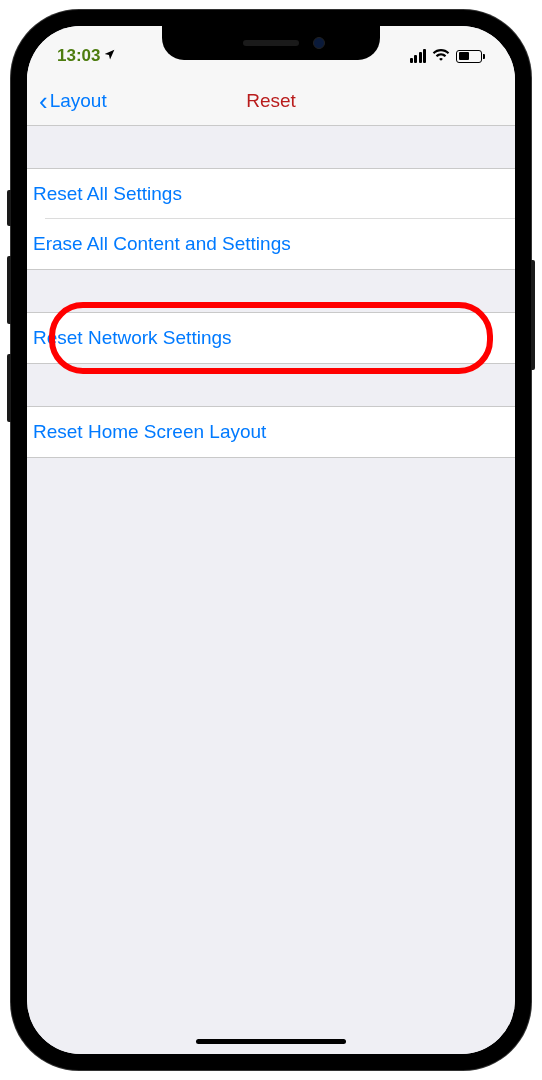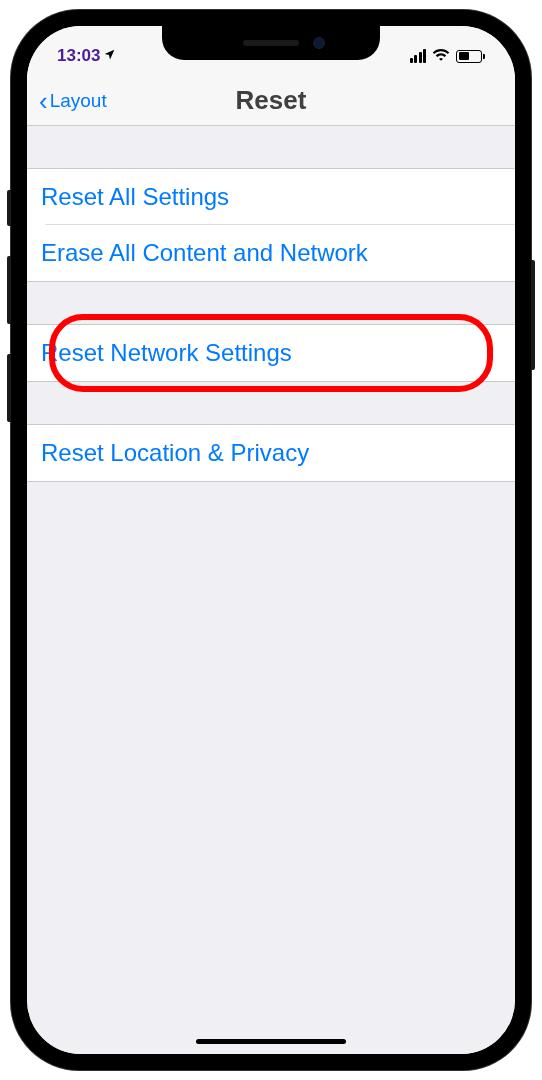--- a/index.html
+++ b/index.html
@@ -94,21 +94,21 @@
       align-items: center;
       padding: 10px 30px 0;
       background: #f7f7f7;
     }
     .status-left {
       display: flex;
       align-items: center;
       gap: 3px;
       font-size: 17px;
       font-weight: 600;
-      color: #4c1d95;
+      color: #4d7c0f;
     }
     .status-right {
       display: flex;
       align-items: center;
       gap: 6px;
     }
     .location-arrow {
       display: inline-block;
       font-size: 14px;
     }
@@ -171,41 +171,41 @@
     .chevron-back {
       font-size: 26px;
       font-weight: 500;
       margin-right: 2px;
       line-height: 1;
     }
     .nav-title {
       position: absolute;
       left: 50%;
       transform: translateX(-50%);
-      font-size: 26px;
-      font-weight: 700;
-      color: #404040;
+      font-size: 19px;
+      font-weight: 400;
+      color: #b91c1c;
     }
     .content {
       background: #efeff4;
       height: calc(100% - 100px);
       overflow: hidden;
     }
     .section-gap {
       height: 42px;
     }
     .list-group {
       background: #fff;
       border-top: 1px solid #c9c9c9;
       border-bottom: 1px solid #c9c9c9;
     }
     .list-item {
-      padding: 14px 14px;
+      padding: 14px 6px;
       color: #007aff;
-      font-size: 24px;
+      font-size: 19px;
       cursor: pointer;
       position: relative;
     }
     .list-item:not(:last-child)::after {
       content: "";
       position: absolute;
       bottom: 0;
       left: 18px;
       right: 0;
       height: 1px;
@@ -289,34 +289,34 @@
         <span>Layout</span>
       </div>
       <div class="nav-title">Reset</div>
     </div>
 
     <div class="content">
       <div class="section-gap"></div>
 
       <div class="list-group">
         <div class="list-item">Reset All Settings</div>
-        <div class="list-item">Erase All Content and Network</div>
+        <div class="list-item">Erase All Content and Settings</div>
       </div>
 
       <div class="section-gap"></div>
 
       <div class="highlight-wrapper">
         <div class="list-group">
           <div class="list-item">Reset Network Settings</div>
         </div>
         <div class="highlight-ring"></div>
       </div>
 
       <div class="section-gap"></div>
 
       <div class="list-group">
-        <div class="list-item">Reset Location &amp; Privacy</div>
+        <div class="list-item">Reset Home Screen Layout</div>
       </div>
     </div>
 
     <div class="home-indicator"></div>
   </div>
 </div>
 
 </body></html>

